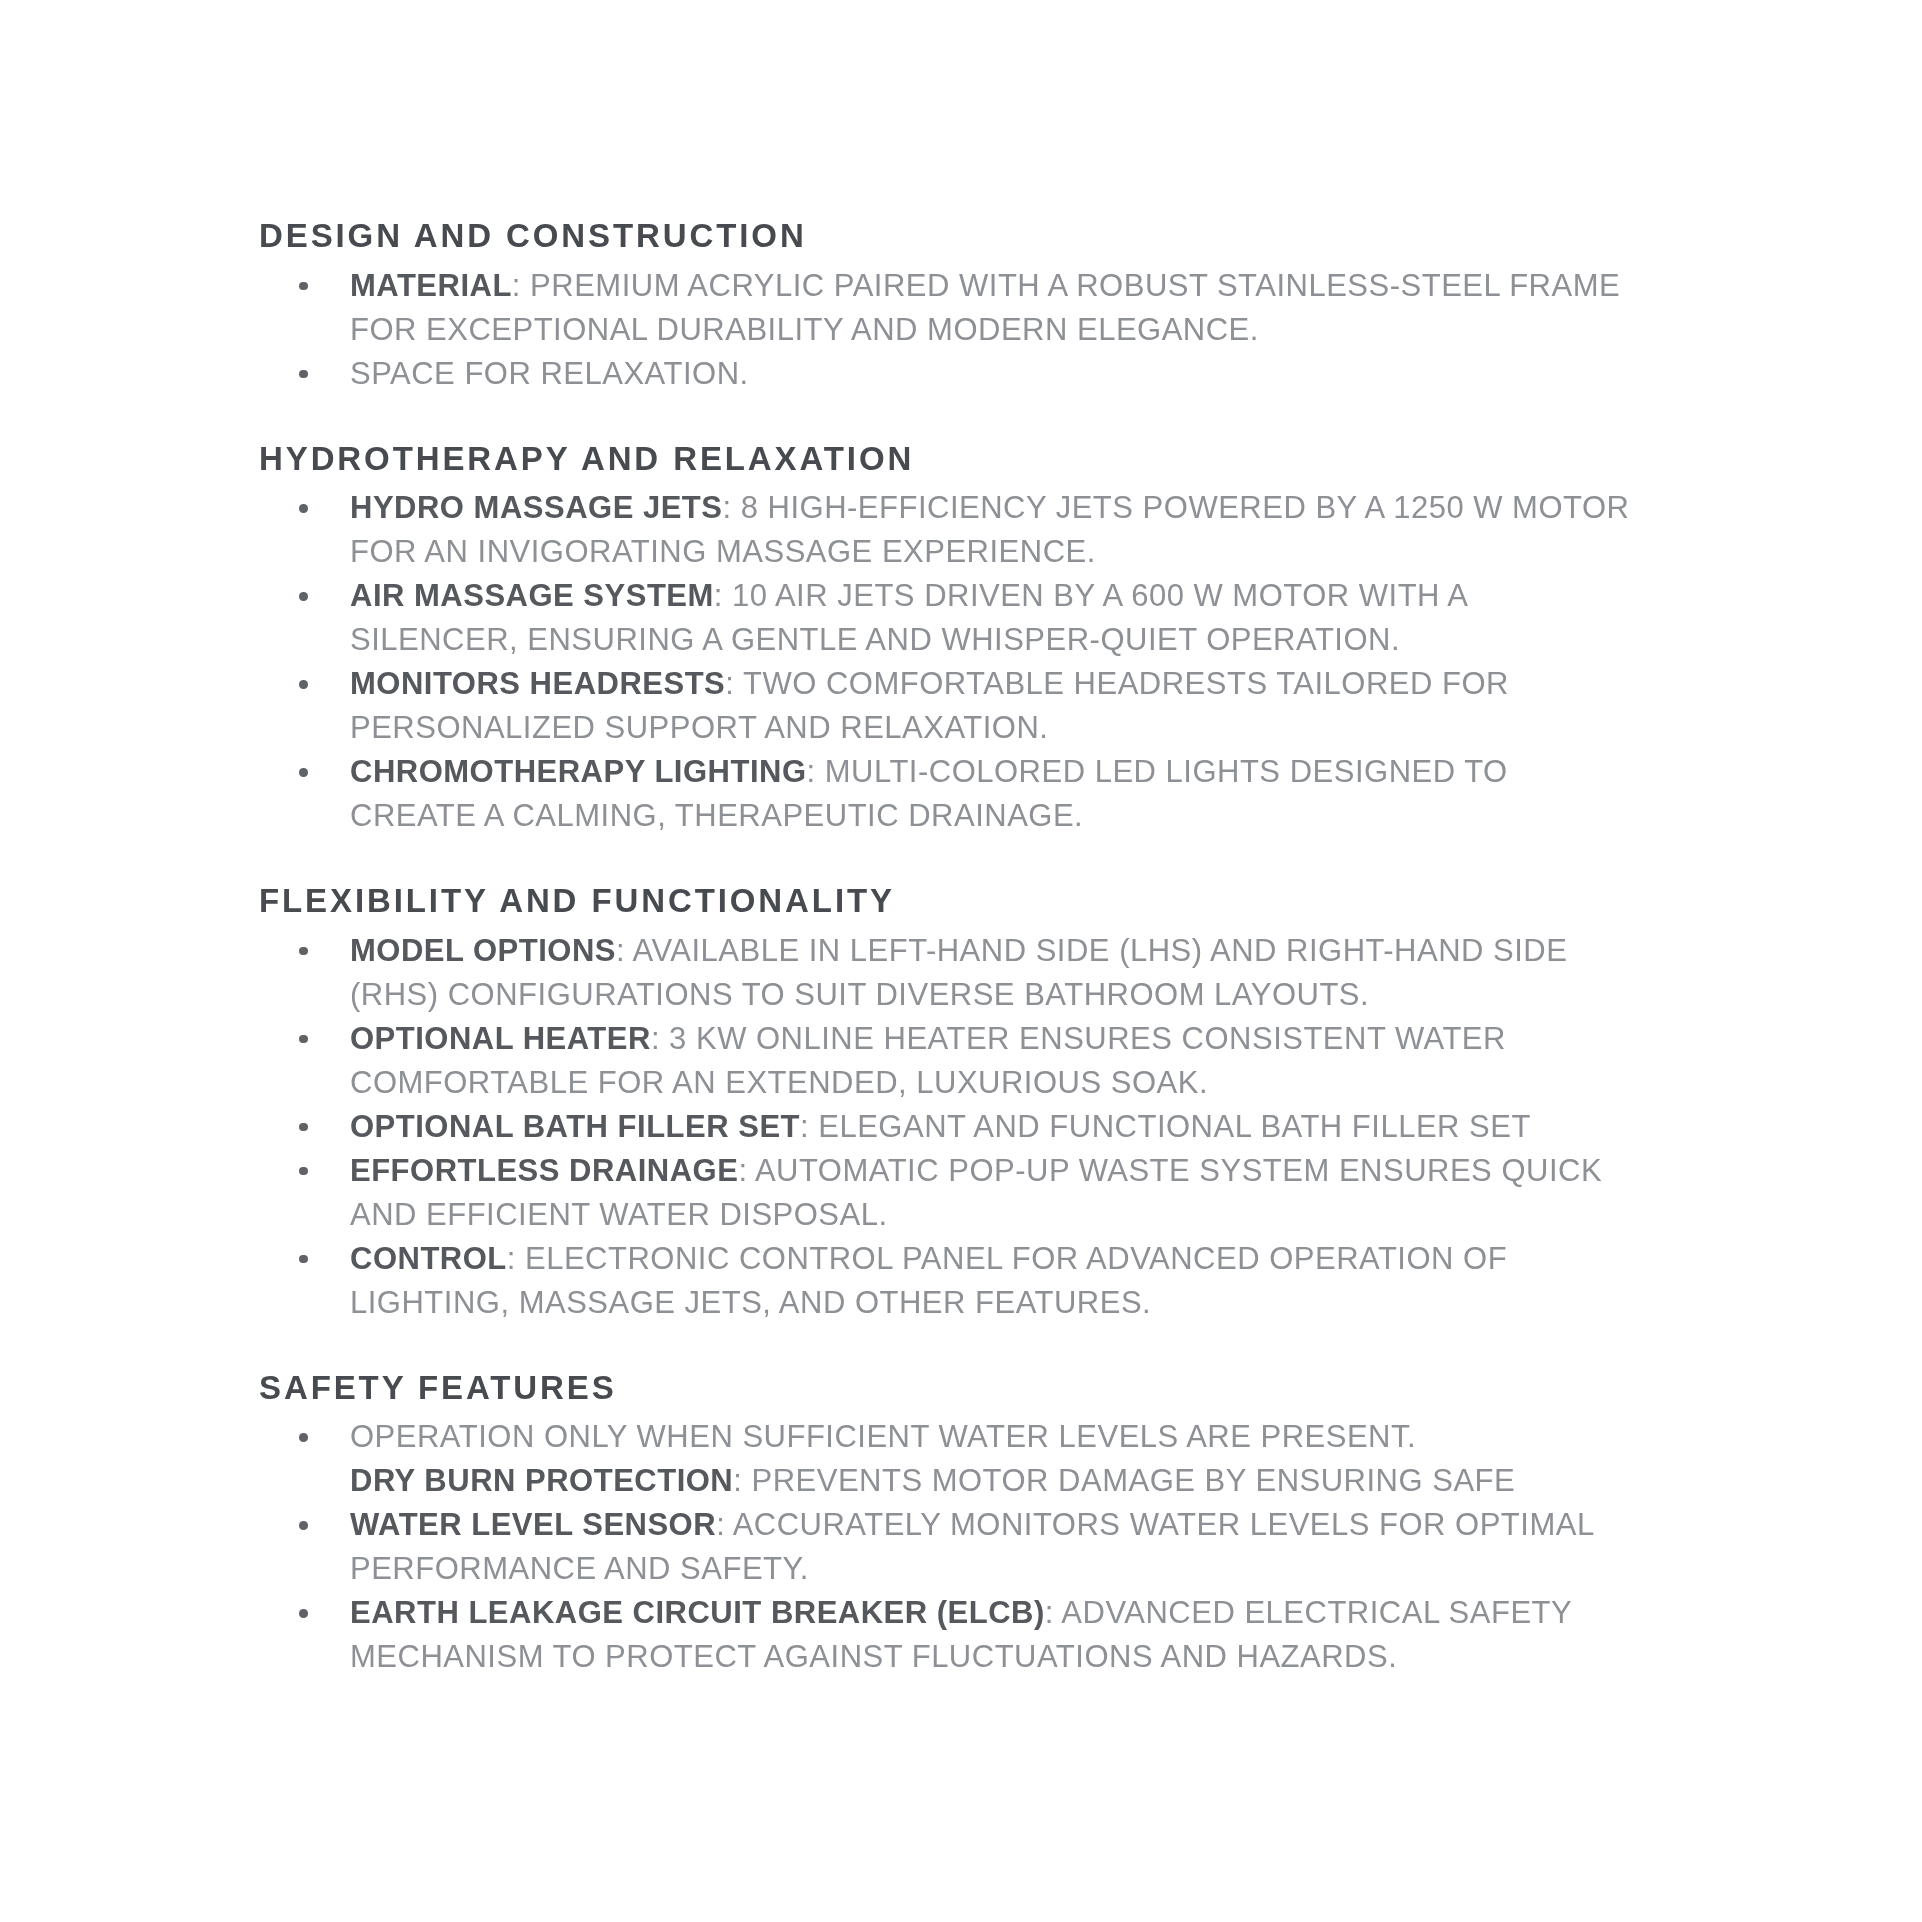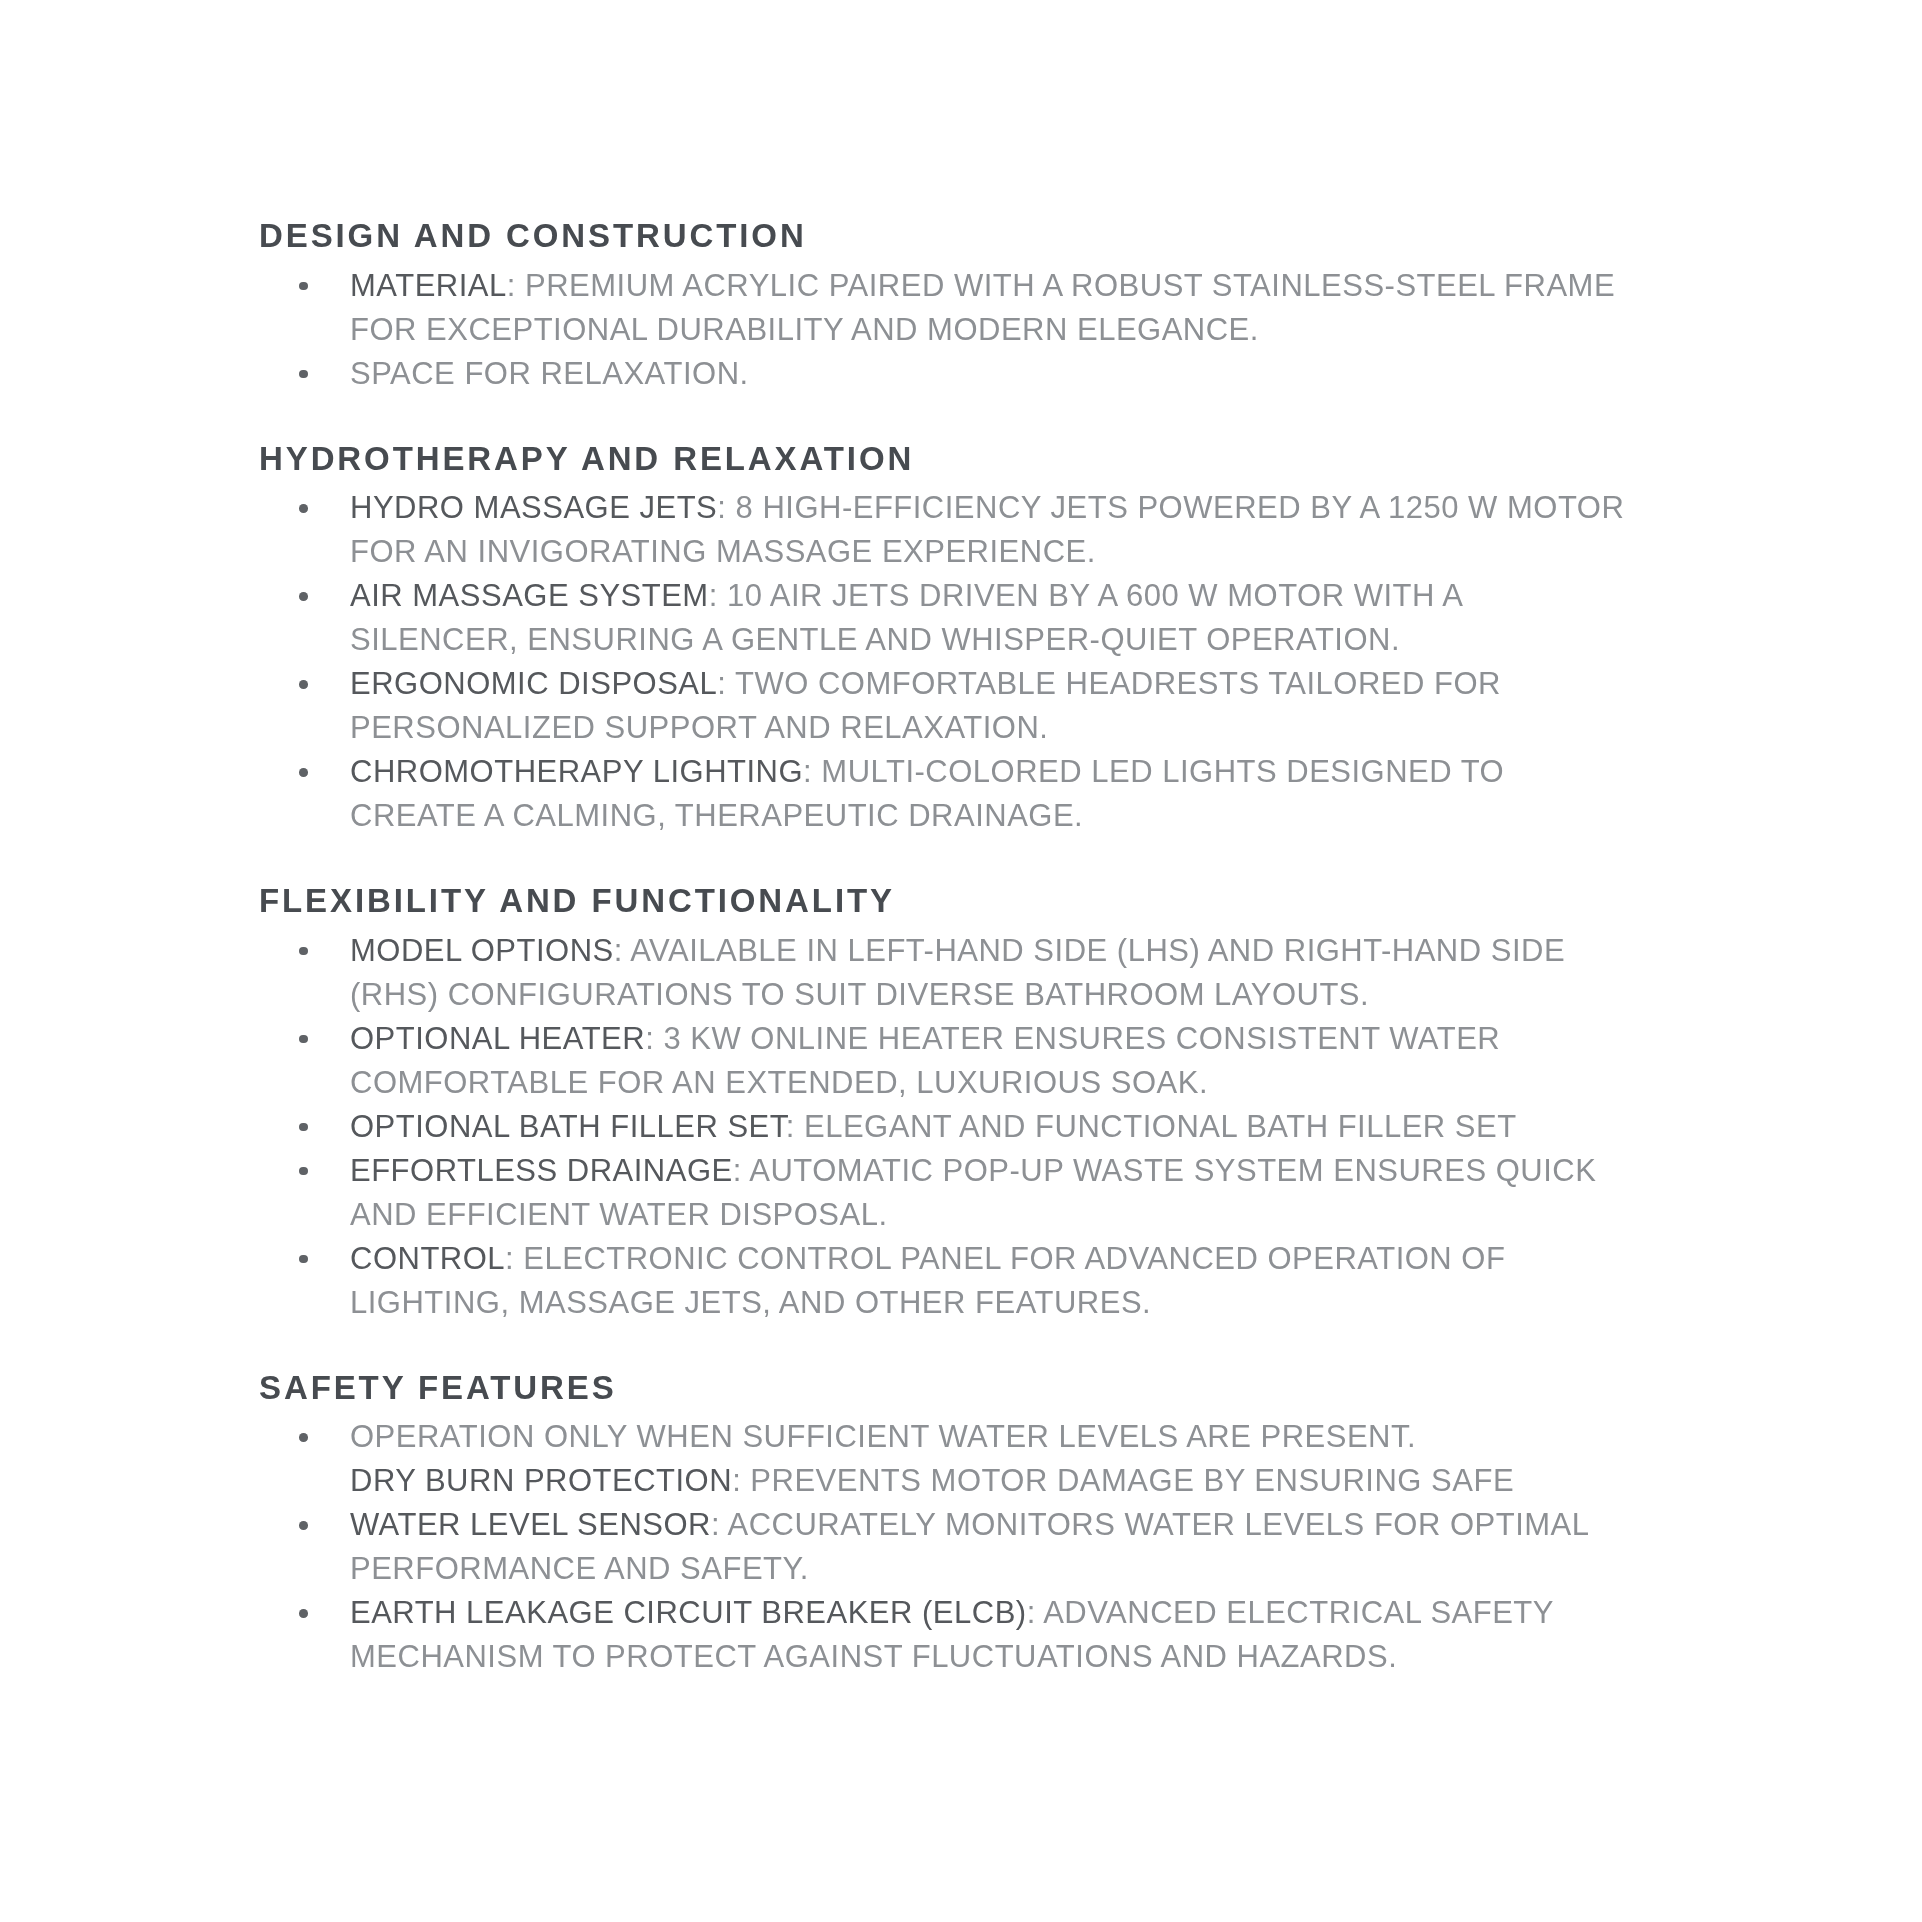--- a/index.html
+++ b/index.html
@@ -52,21 +52,21 @@
     position:absolute;
     left:40px;
     top:18px;
     width:8.6px;
     height:8.6px;
     border-radius:50%;
     background:var(--c-bullet);
   }
   .item-line{white-space:nowrap;}
   .seg-bold{
-    font-weight:400;
+    font-weight:700;
     color:var(--c-term);
     letter-spacing:0.5px;
   }
 </style>
 </head>
 <body>
 
 <div class="page">
   <div id="sections-root">
   <section class="spec-section">
@@ -95,21 +95,21 @@
           </li>
 
   <li class="list-item">
     <span class="bullet-dot"></span>
   <div class="item-line"><span class="seg-bold">AIR MASSAGE SYSTEM</span><span class="seg-light">: 10 AIR JETS DRIVEN BY A 600 W MOTOR WITH A</span></div>
             <div class="item-line"><span class="seg-light">SILENCER, ENSURING A GENTLE AND WHISPER-QUIET OPERATION.</span></div>
           </li>
 
   <li class="list-item">
     <span class="bullet-dot"></span>
-  <div class="item-line"><span class="seg-bold">ERGONOMIC DISPOSAL</span><span class="seg-light">: TWO COMFORTABLE HEADRESTS TAILORED FOR</span></div>
+  <div class="item-line"><span class="seg-bold">MONITORS HEADRESTS</span><span class="seg-light">: TWO COMFORTABLE HEADRESTS TAILORED FOR</span></div>
             <div class="item-line"><span class="seg-light">PERSONALIZED SUPPORT AND RELAXATION.</span></div>
           </li>
 
   <li class="list-item">
     <span class="bullet-dot"></span>
   <div class="item-line"><span class="seg-bold">CHROMOTHERAPY LIGHTING</span><span class="seg-light">: MULTI-COLORED LED LIGHTS DESIGNED TO</span></div>
             <div class="item-line"><span class="seg-light">CREATE A CALMING, THERAPEUTIC DRAINAGE.</span></div>
           </li>
 </ul>
   </section>

